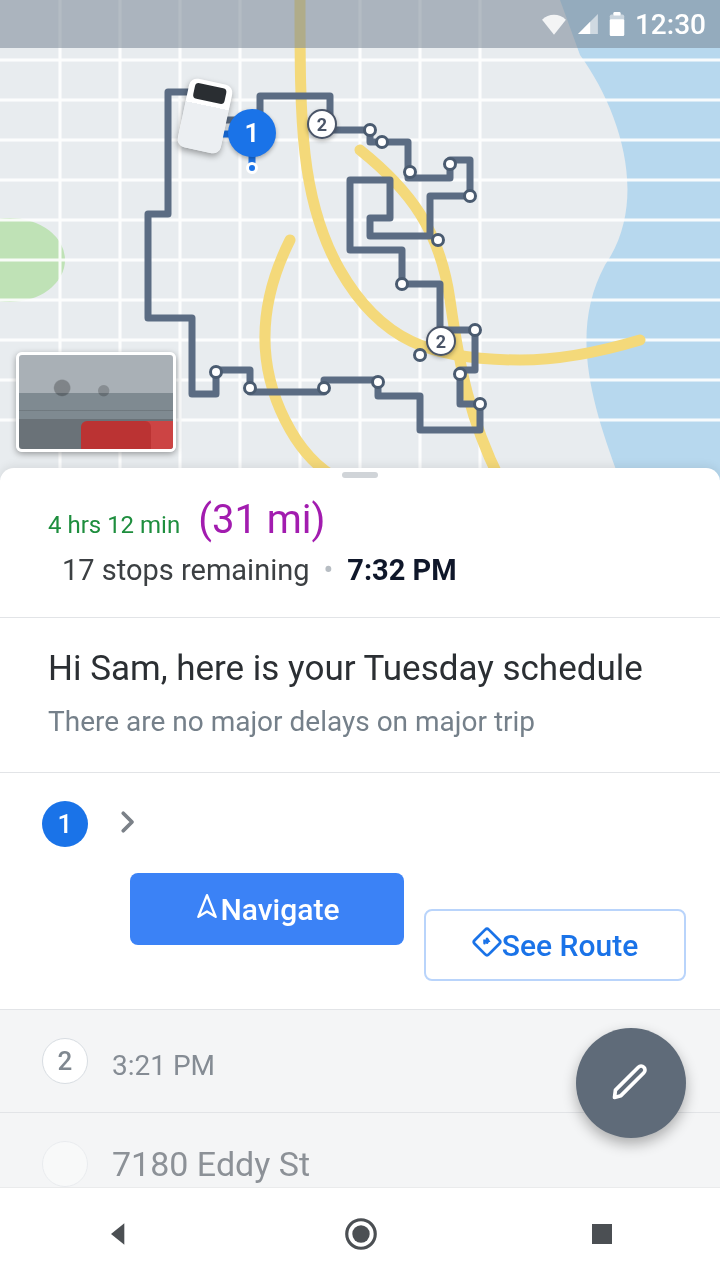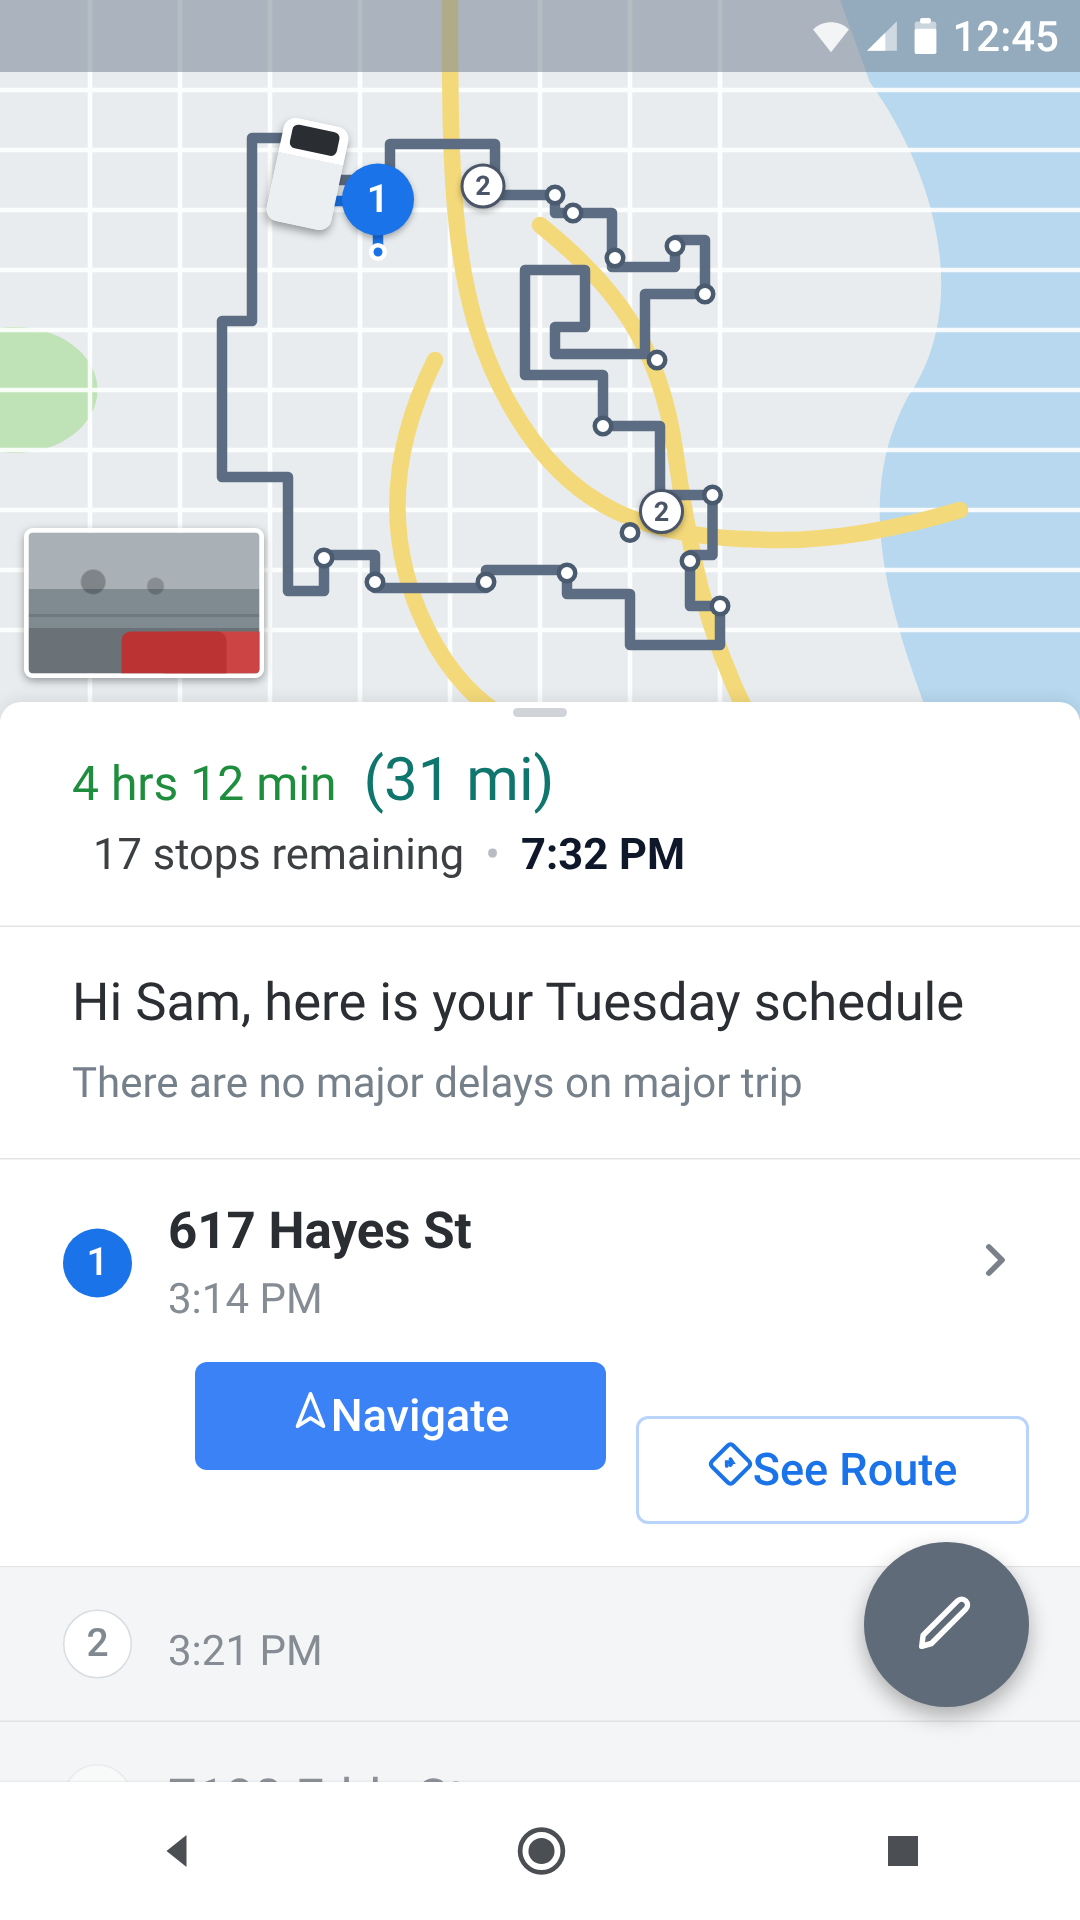--- a/index.html
+++ b/index.html
@@ -19,22 +19,22 @@
   radial-gradient(circle at 55% 38%, rgba(0,0,0,.2) 0 5%, transparent 6%);
 }
 .streetview::after { content: ""; position: absolute; left: 40%; bottom: 0; width: 70px; height: 28px; background: #b33; border-radius: 6px 6px 0 0; box-shadow: 28px 0 0 #c44; }
 
 .drag-handle { position: absolute; top: 472px; left: 50%; transform: translateX(-50%); width: 36px; height: 6px; border-radius: 3px; background: #d0d4d8; z-index: 22; }
 
 
 .sheet { position: absolute; top: 468px; left: 0; right: 0; bottom: 0; background: #fff; border-radius: 14px 14px 0 0; box-shadow: 0 -2px 10px rgba(0,0,0,.08); overflow: hidden; z-index: 20; }
 .summary { padding: 28px 48px 30px; border-bottom: 1px solid #e2e4e7; }
 .summary-line1 { display: flex; align-items: baseline; gap: 18px; }
-.duration { color: #1e8e3e; font-size: 32px; font-weight: 400; }
-.distance { color: #0f766e; font-size: 40px; text-align: right; }
+.duration { color: #1e8e3e; font-size: 24px; font-weight: 400; }
+.distance { color: #a21caf; font-size: 40px; text-align: right; }
 .summary-line2 { margin-top: 10px; font-size: 29px; color: #3c4043; display: flex; align-items: center; gap: 14px; margin-left: 14px; }
 .summary-line2 .dot { color: #b7bdc3; }
 .summary-line2 .eta { font-weight: 700; color: #0f172a; }
 
 .greeting { padding: 30px 48px 34px; border-bottom: 1px solid #e2e4e7; }
 .greeting h2 { font-size: 35px; font-weight: 400; color: #2b2f33; }
 .greeting p { margin-top: 16px; font-size: 28px; color: #75808a; }
 
 .stop { padding: 28px 42px 28px 42px; border-bottom: 1px solid #e2e4e7; position: relative; }
 .stop.inactive { background: #f4f5f6; }
@@ -83,21 +83,21 @@
         <path d="M1 19 L12 19 L12 8 Z" fill="#fff"></path>
       </svg>
   </span>
   <span class="ico">
     <svg width="16" height="24" viewBox="0 0 12 20">
         <rect x="0" y="2" width="12" height="18" rx="1.5" fill="#fff" opacity=".5"></rect>
         <rect x="0" y="6" width="12" height="14" rx="1" fill="#fff"></rect>
         <rect x="3" y="0" width="6" height="3" rx="1" fill="#fff"></rect>
       </svg>
   </span>
-  <span>12:45</span>
+  <span>12:30</span>
 </div>
 
 <div class="map">
   <svg class="mapsvg" viewBox="0 0 720 480" preserveAspectRatio="none">
 
     <path d="M560 0 L720 0 L720 480 L600 480 C590 380 560 330 600 260 C640 200 620 120 580 60 Z" fill="#b7d8ee"></path>
 
     <rect x="0" y="0" width="720" height="480" fill="#e8ecef"></rect>
     <path d="M560 0 L720 0 L720 480 L620 480 C590 400 570 330 605 265 C650 200 620 110 580 55 Z" fill="#b7d8ee"></path>
 
@@ -176,24 +176,20 @@
   </div>
 
   <div class="greeting">
     <h2>Hi Sam, here is your Tuesday schedule</h2>
     <p>There are no major delays on major trip</p>
   </div>
 
   <div class="stop">
     <div class="stop-head">
       <div class="badge active">1</div>
-      <div class="stop-text">
-        <div class="stop-title bold">617 Hayes St</div>
-        <div class="stop-time">3:14 PM</div>
-      </div>
       <span class="chev">
         <svg width="30" height="30" viewBox="0 0 24 24">
             <path d="M9 5l7 7-7 7" fill="none" stroke="currentColor" stroke-width="3" stroke-linecap="round" stroke-linejoin="round"></path>
           </svg>
       </span>
     </div>
     <div class="stop-actions">
       <button class="btn primary">
         <span>
           <svg width="26" height="30" viewBox="0 0 24 24">

